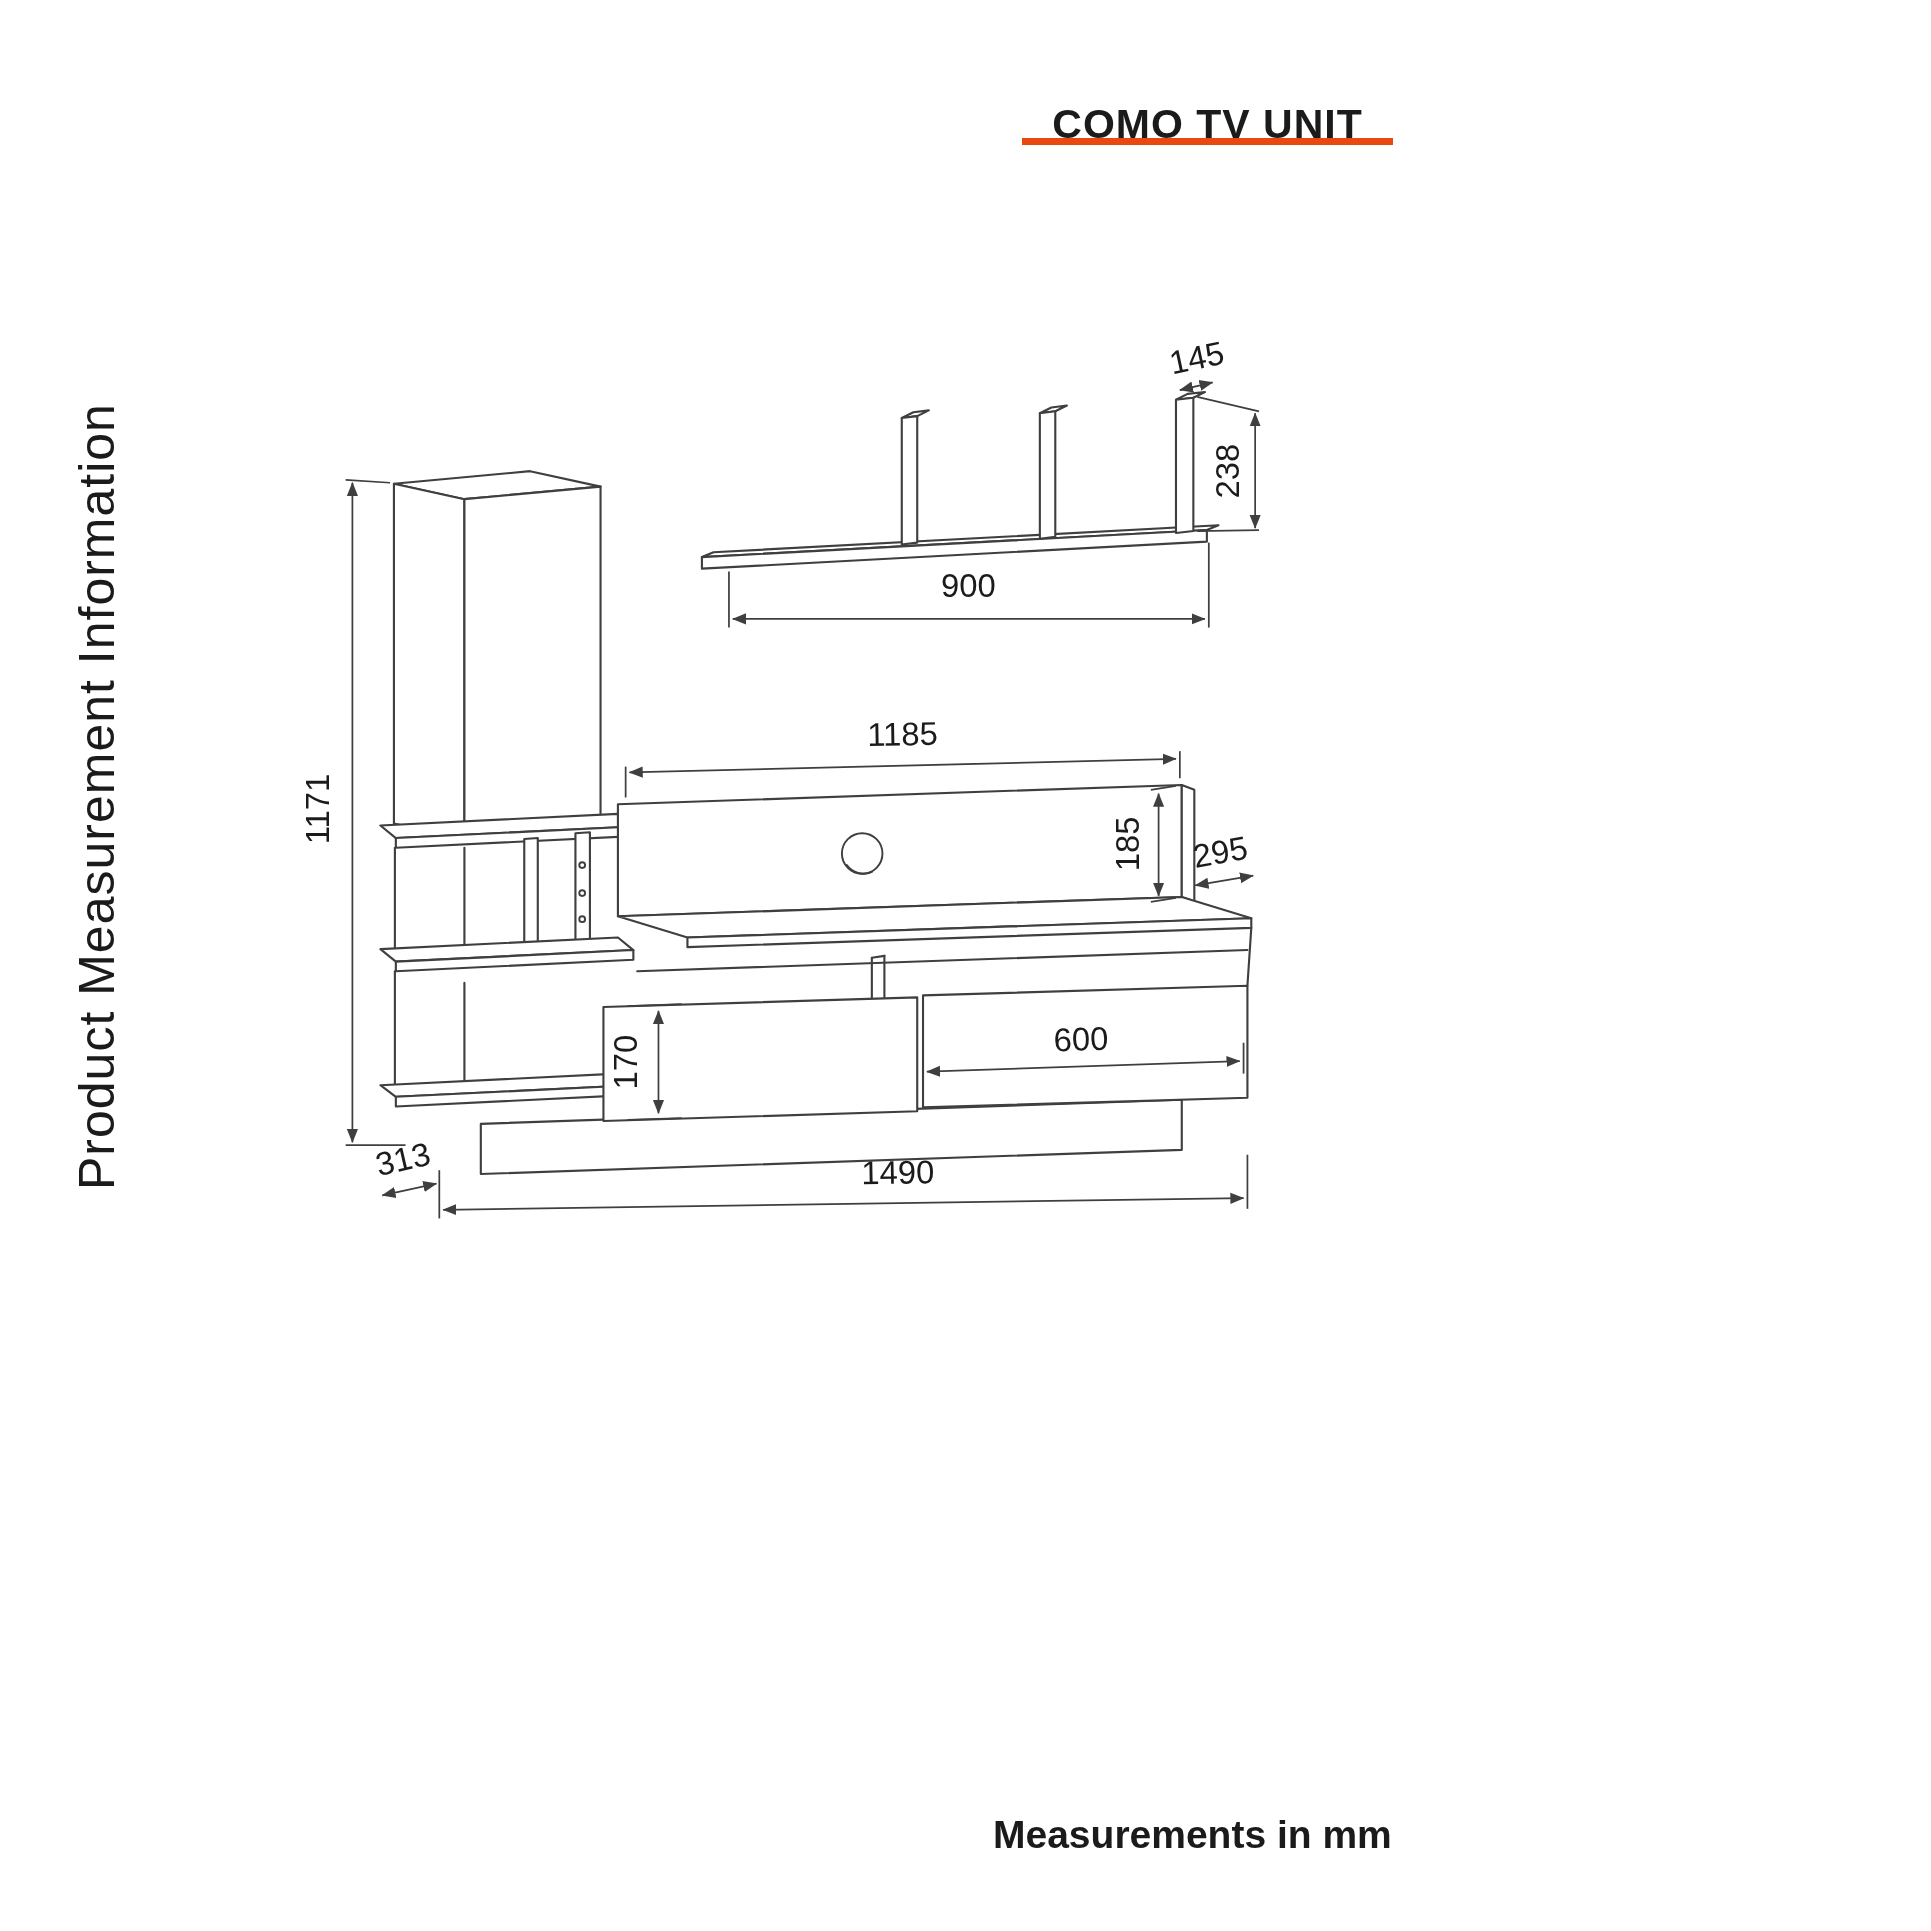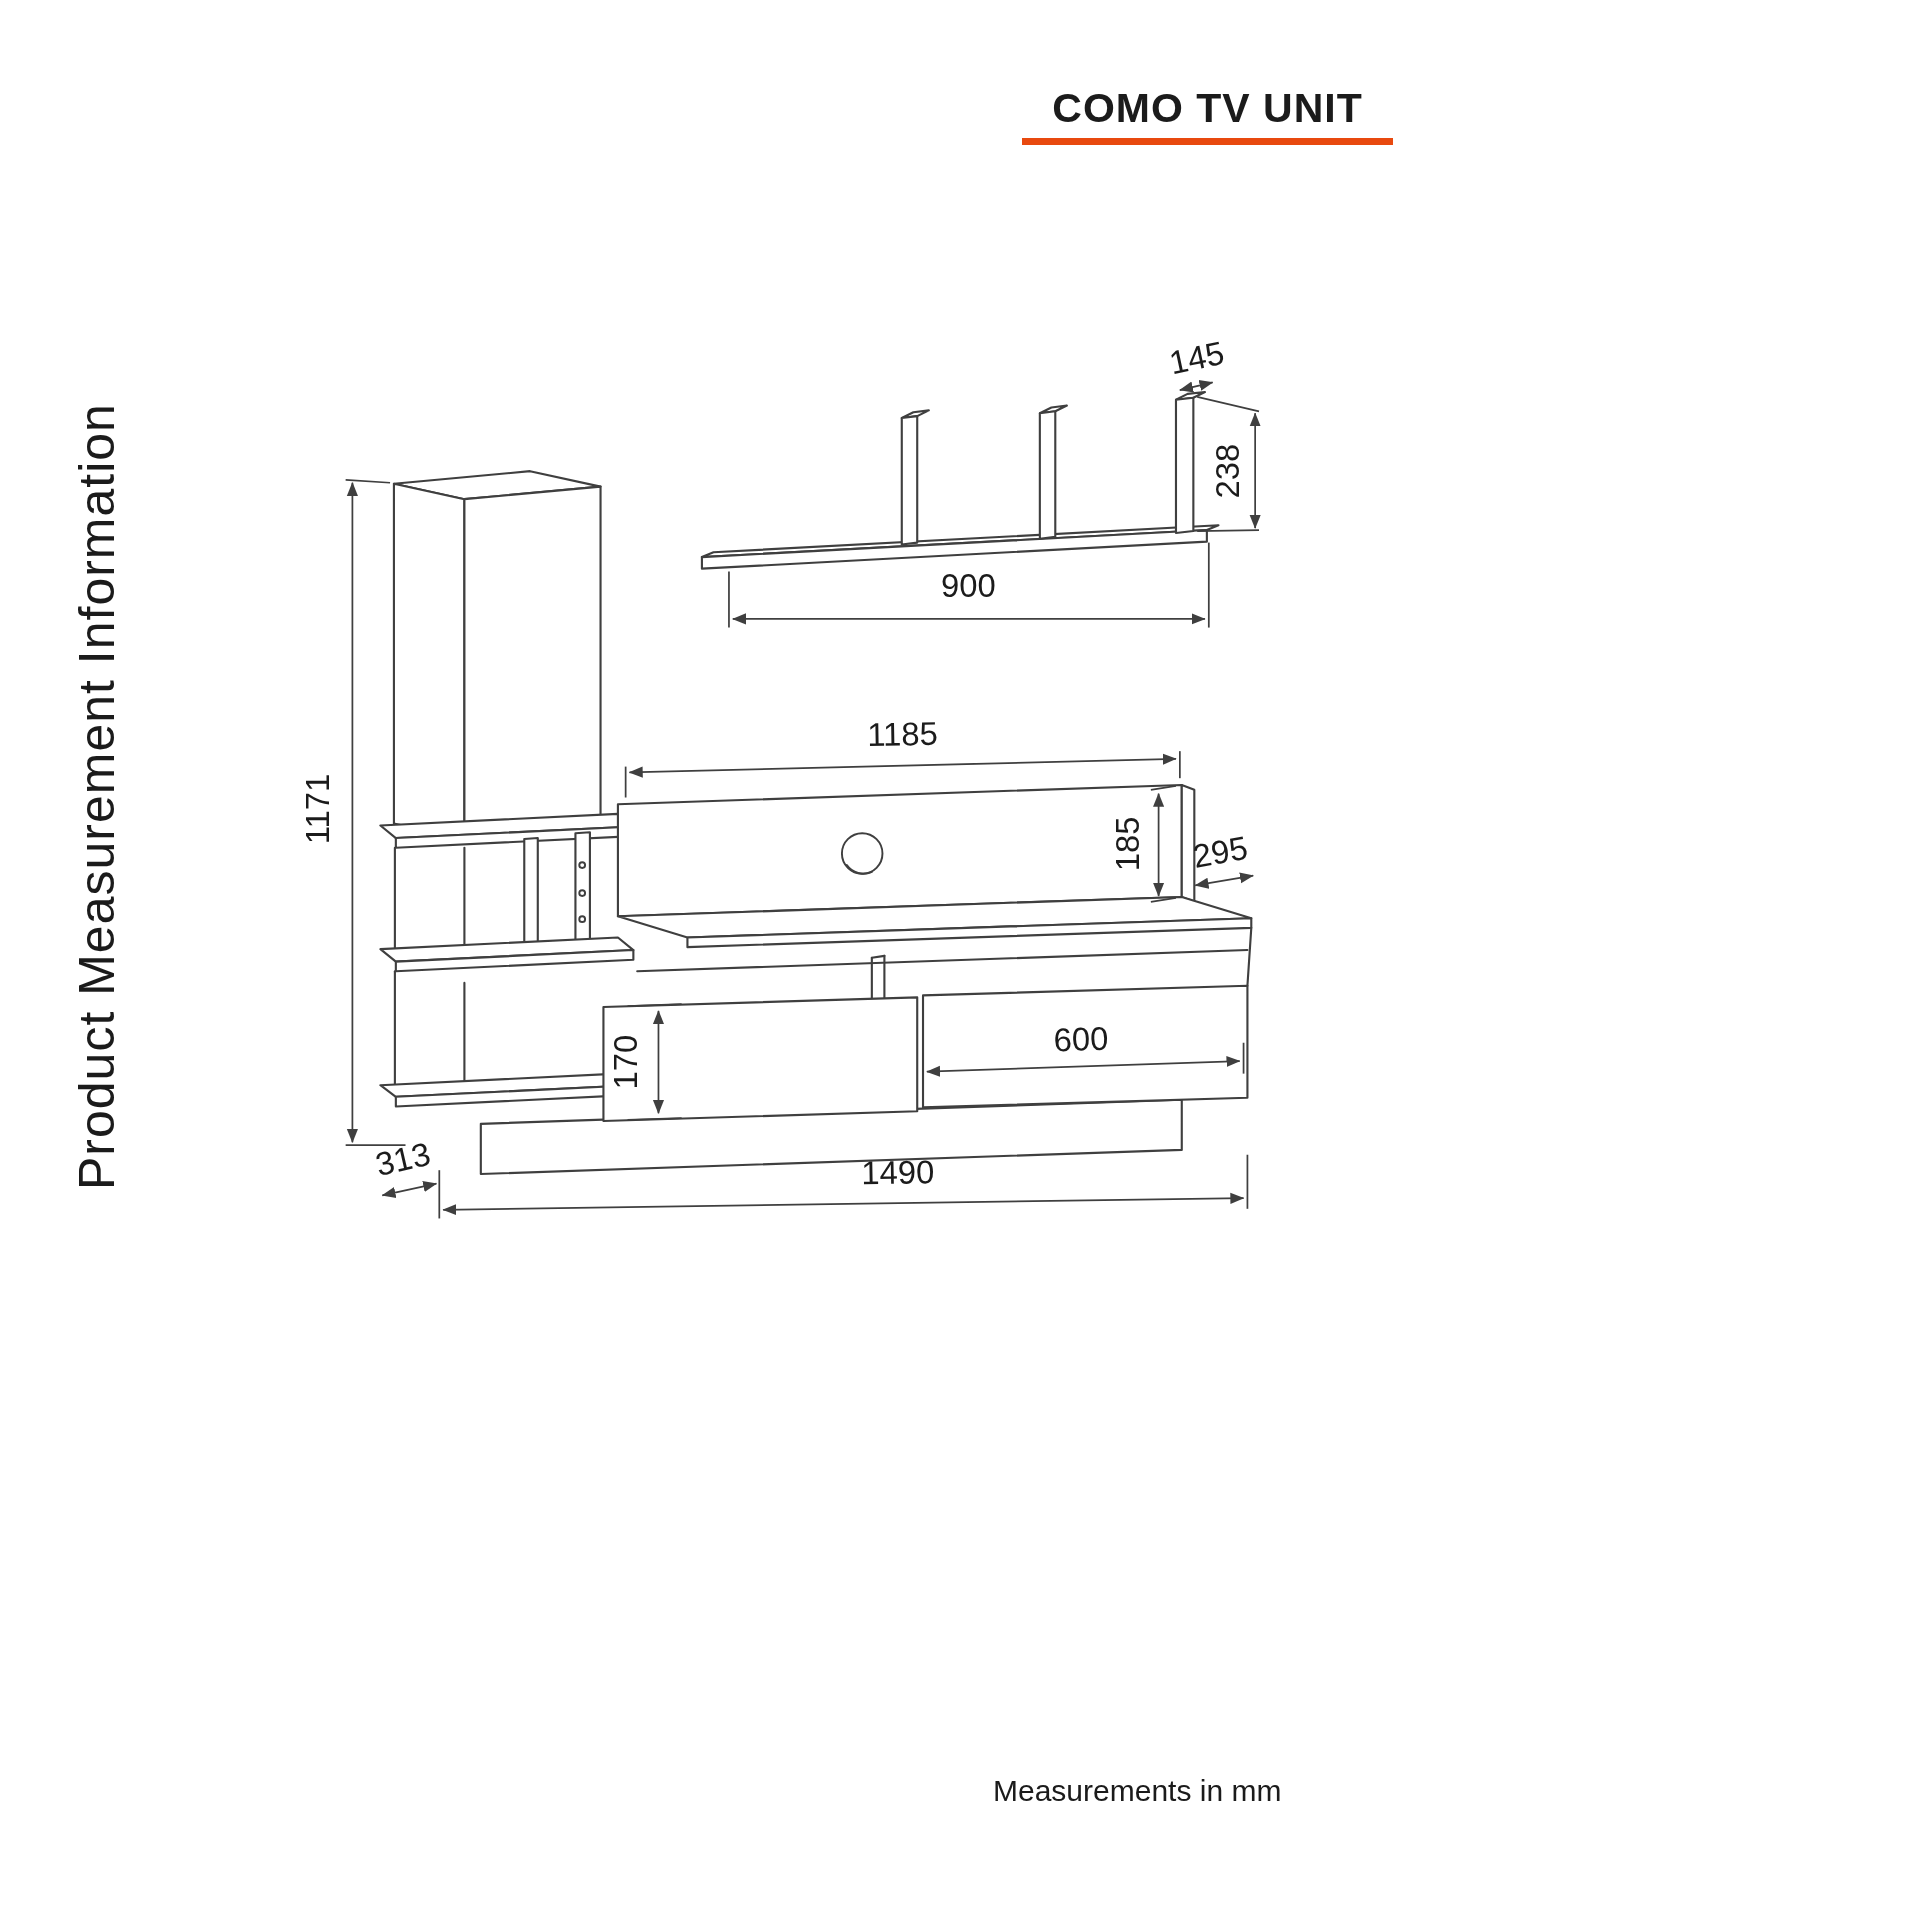--- a/index.html
+++ b/index.html
@@ -2,27 +2,27 @@
 <html style="--accent: #E8490F; --line: #3F3F3F; --text: #1B1B1B;"><head>
 <meta charset="utf-8">
 <style>
   :root { --accent:#E8490F; --line:#3F3F3F; --text:#1B1B1B; }
   html,body { margin:0; padding:0; background:#fff; }
   .page {
     position:relative; width:1931px; height:1931px; background:#fff;
     font-family:"Liberation Sans", sans-serif; color:var(--text); overflow:hidden;
   }
   .title-block { position:absolute; left:1022px; top:85px; width:371px; text-align:center; }
-  .title-block h1 { margin:0; font-size:41px; font-weight:bold; letter-spacing:1px; color:var(--text); }
+  .title-block h1 { margin:16px; font-size:41px; font-weight:bold; letter-spacing:1px; color:var(--text); }
   .title-underline { position:absolute; left:1022px; top:138px; width:371px; height:6.8px; background:var(--accent); }
   .side-label {
     position:absolute; left:68px; top:1190px; transform:rotate(-90deg); transform-origin:0 0;
     font-size:50px; color:var(--text); white-space:nowrap; letter-spacing:1px;
   }
-  .footer-note { position:absolute; left:993px; top:1774px; font-size:30px; font-weight:normal; color:var(--text); }
+  .footer-note { position:absolute; left:993px; top:1813px; font-size:39px; font-weight:bold; color:var(--text); }
   svg.diagram { position:absolute; left:0; top:0; }
   svg .face { stroke:var(--line); fill:#ffffff; stroke-width:2.2; stroke-linejoin:round; stroke-linecap:round; }
   svg .ln   { stroke:var(--line); fill:none; stroke-width:2.2; stroke-linejoin:round; stroke-linecap:round; }
   svg .hole { stroke:var(--line); fill:none; stroke-width:2; }
   svg .dimln{ stroke:var(--line); fill:none; stroke-width:1.8; }
   svg .dim  { stroke:var(--line); fill:none; stroke-width:1.8; marker-start:url(#arr); marker-end:url(#arr); }
   svg #arr path { fill:var(--line); }
   svg text.dimtxt { fill:var(--text); font-size:34px; font-family:"Liberation Sans", sans-serif; text-anchor:middle; }
 </style>
 </head>

